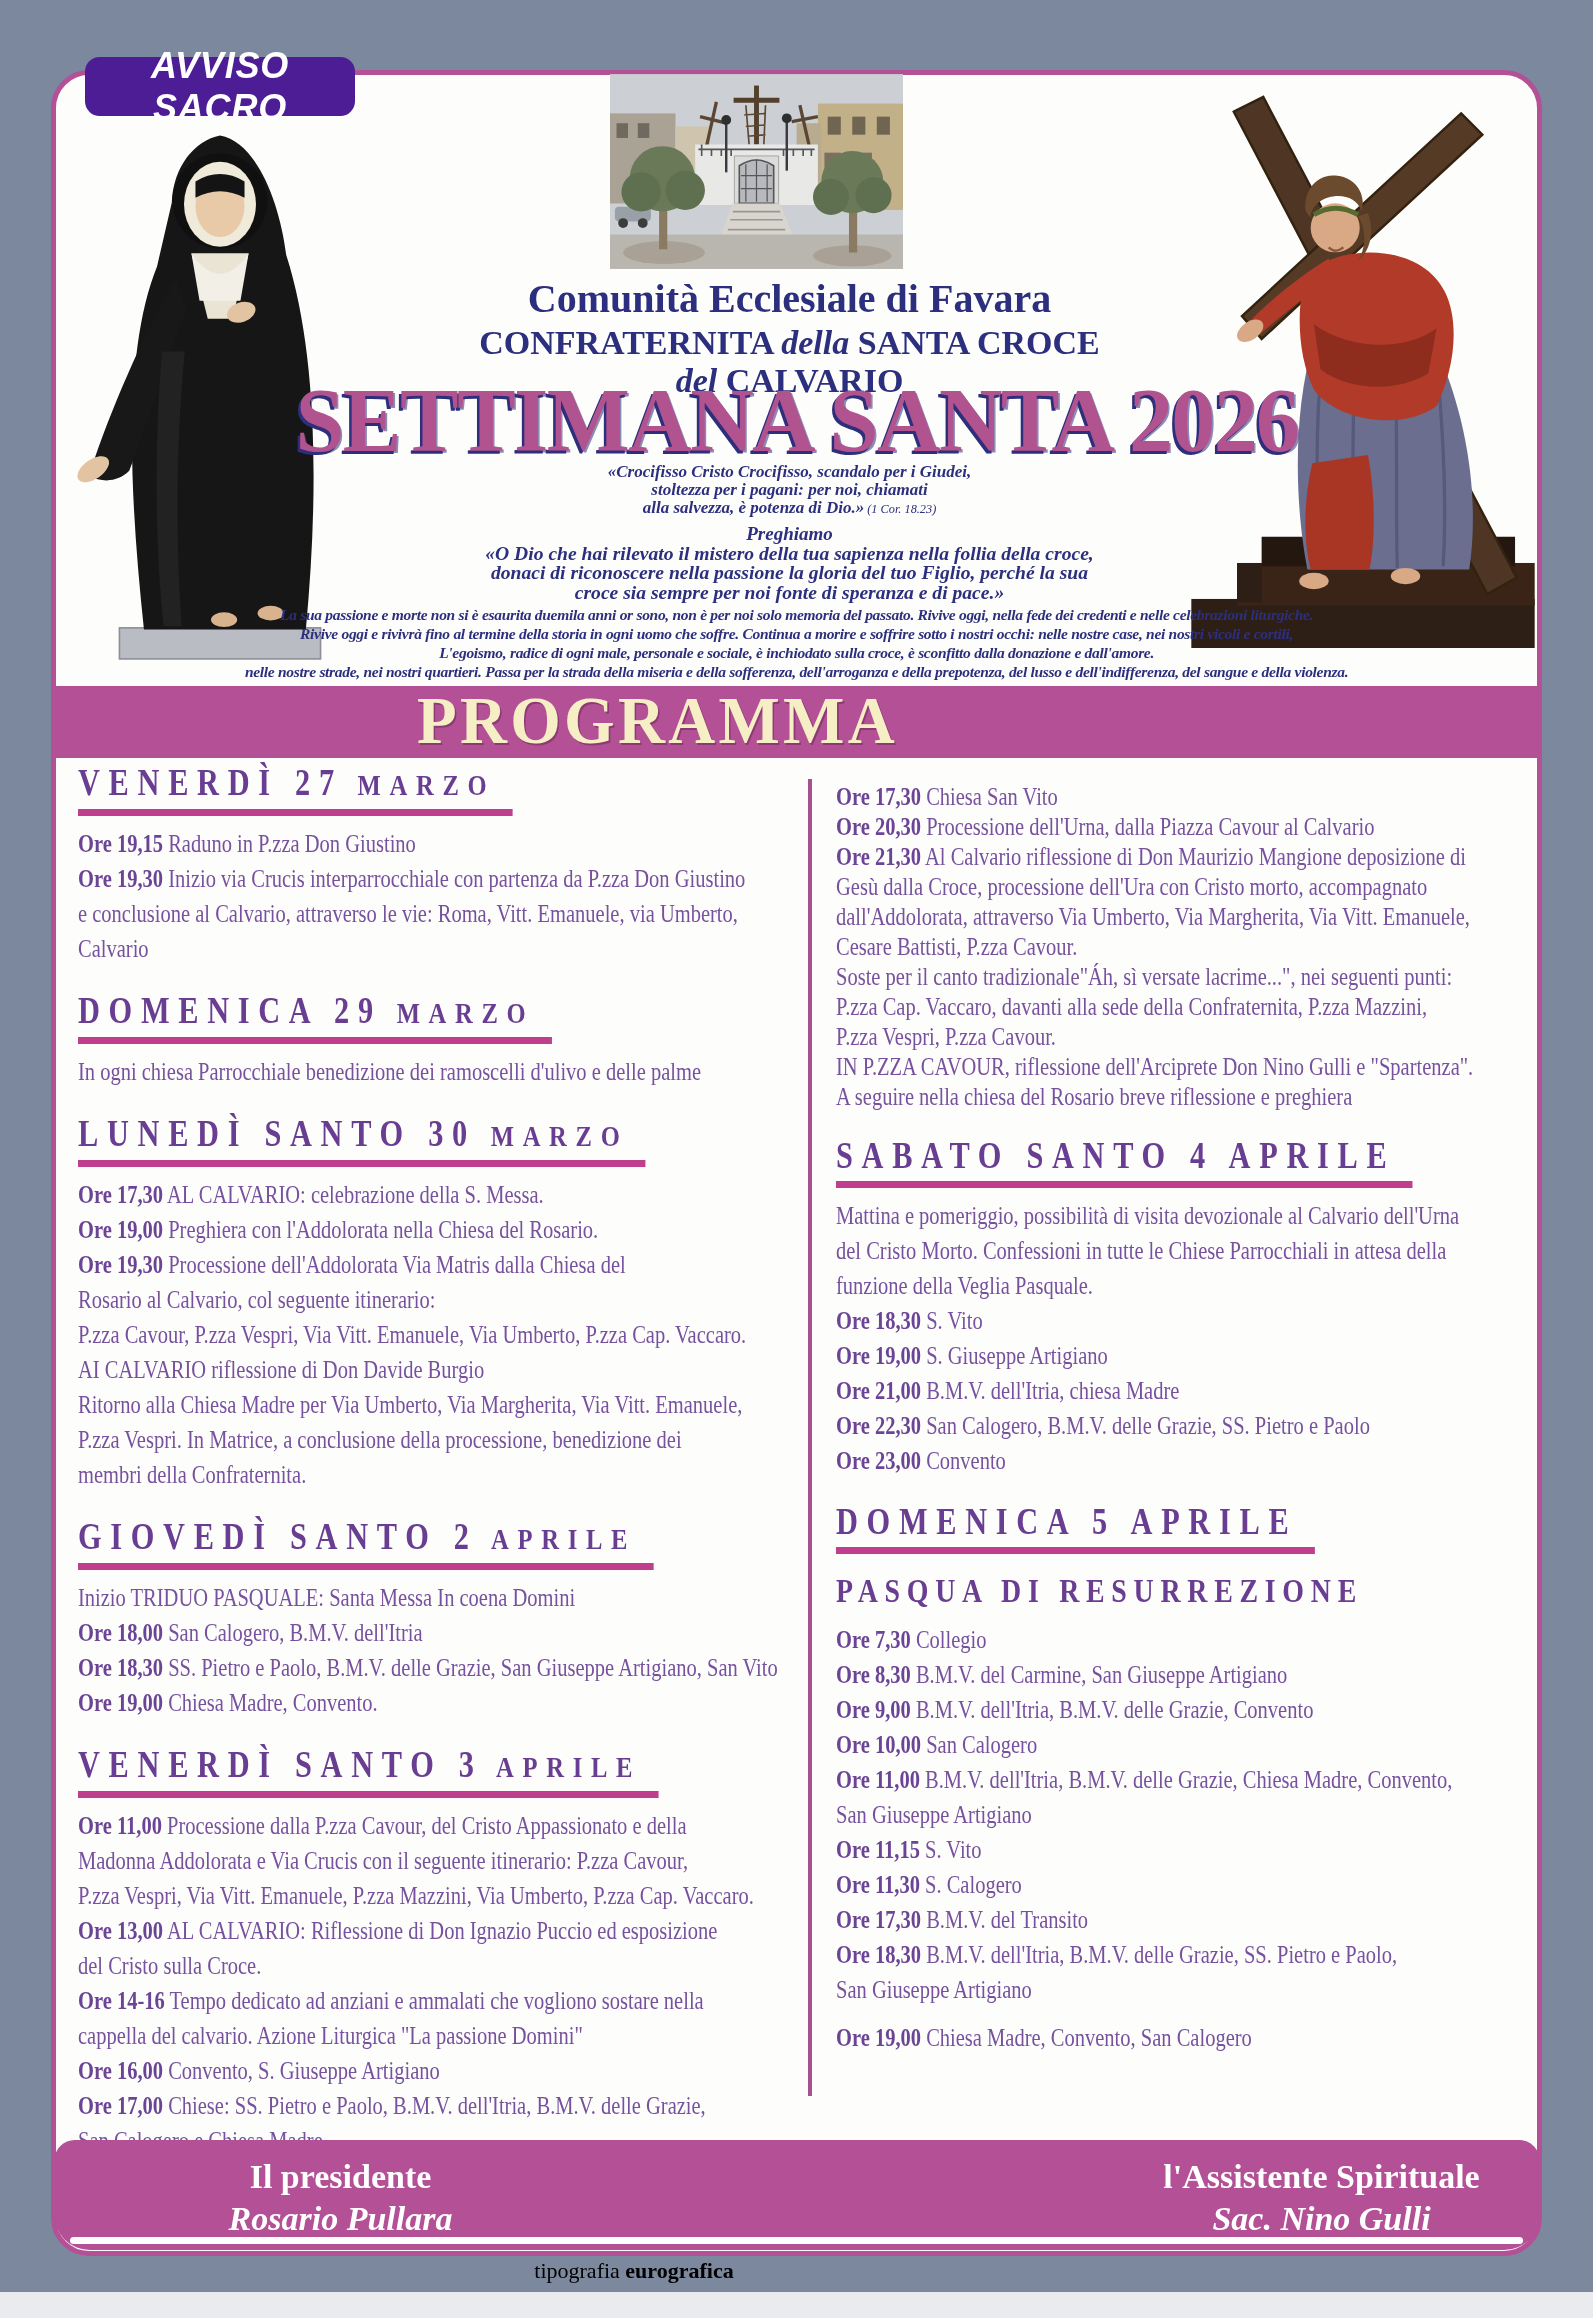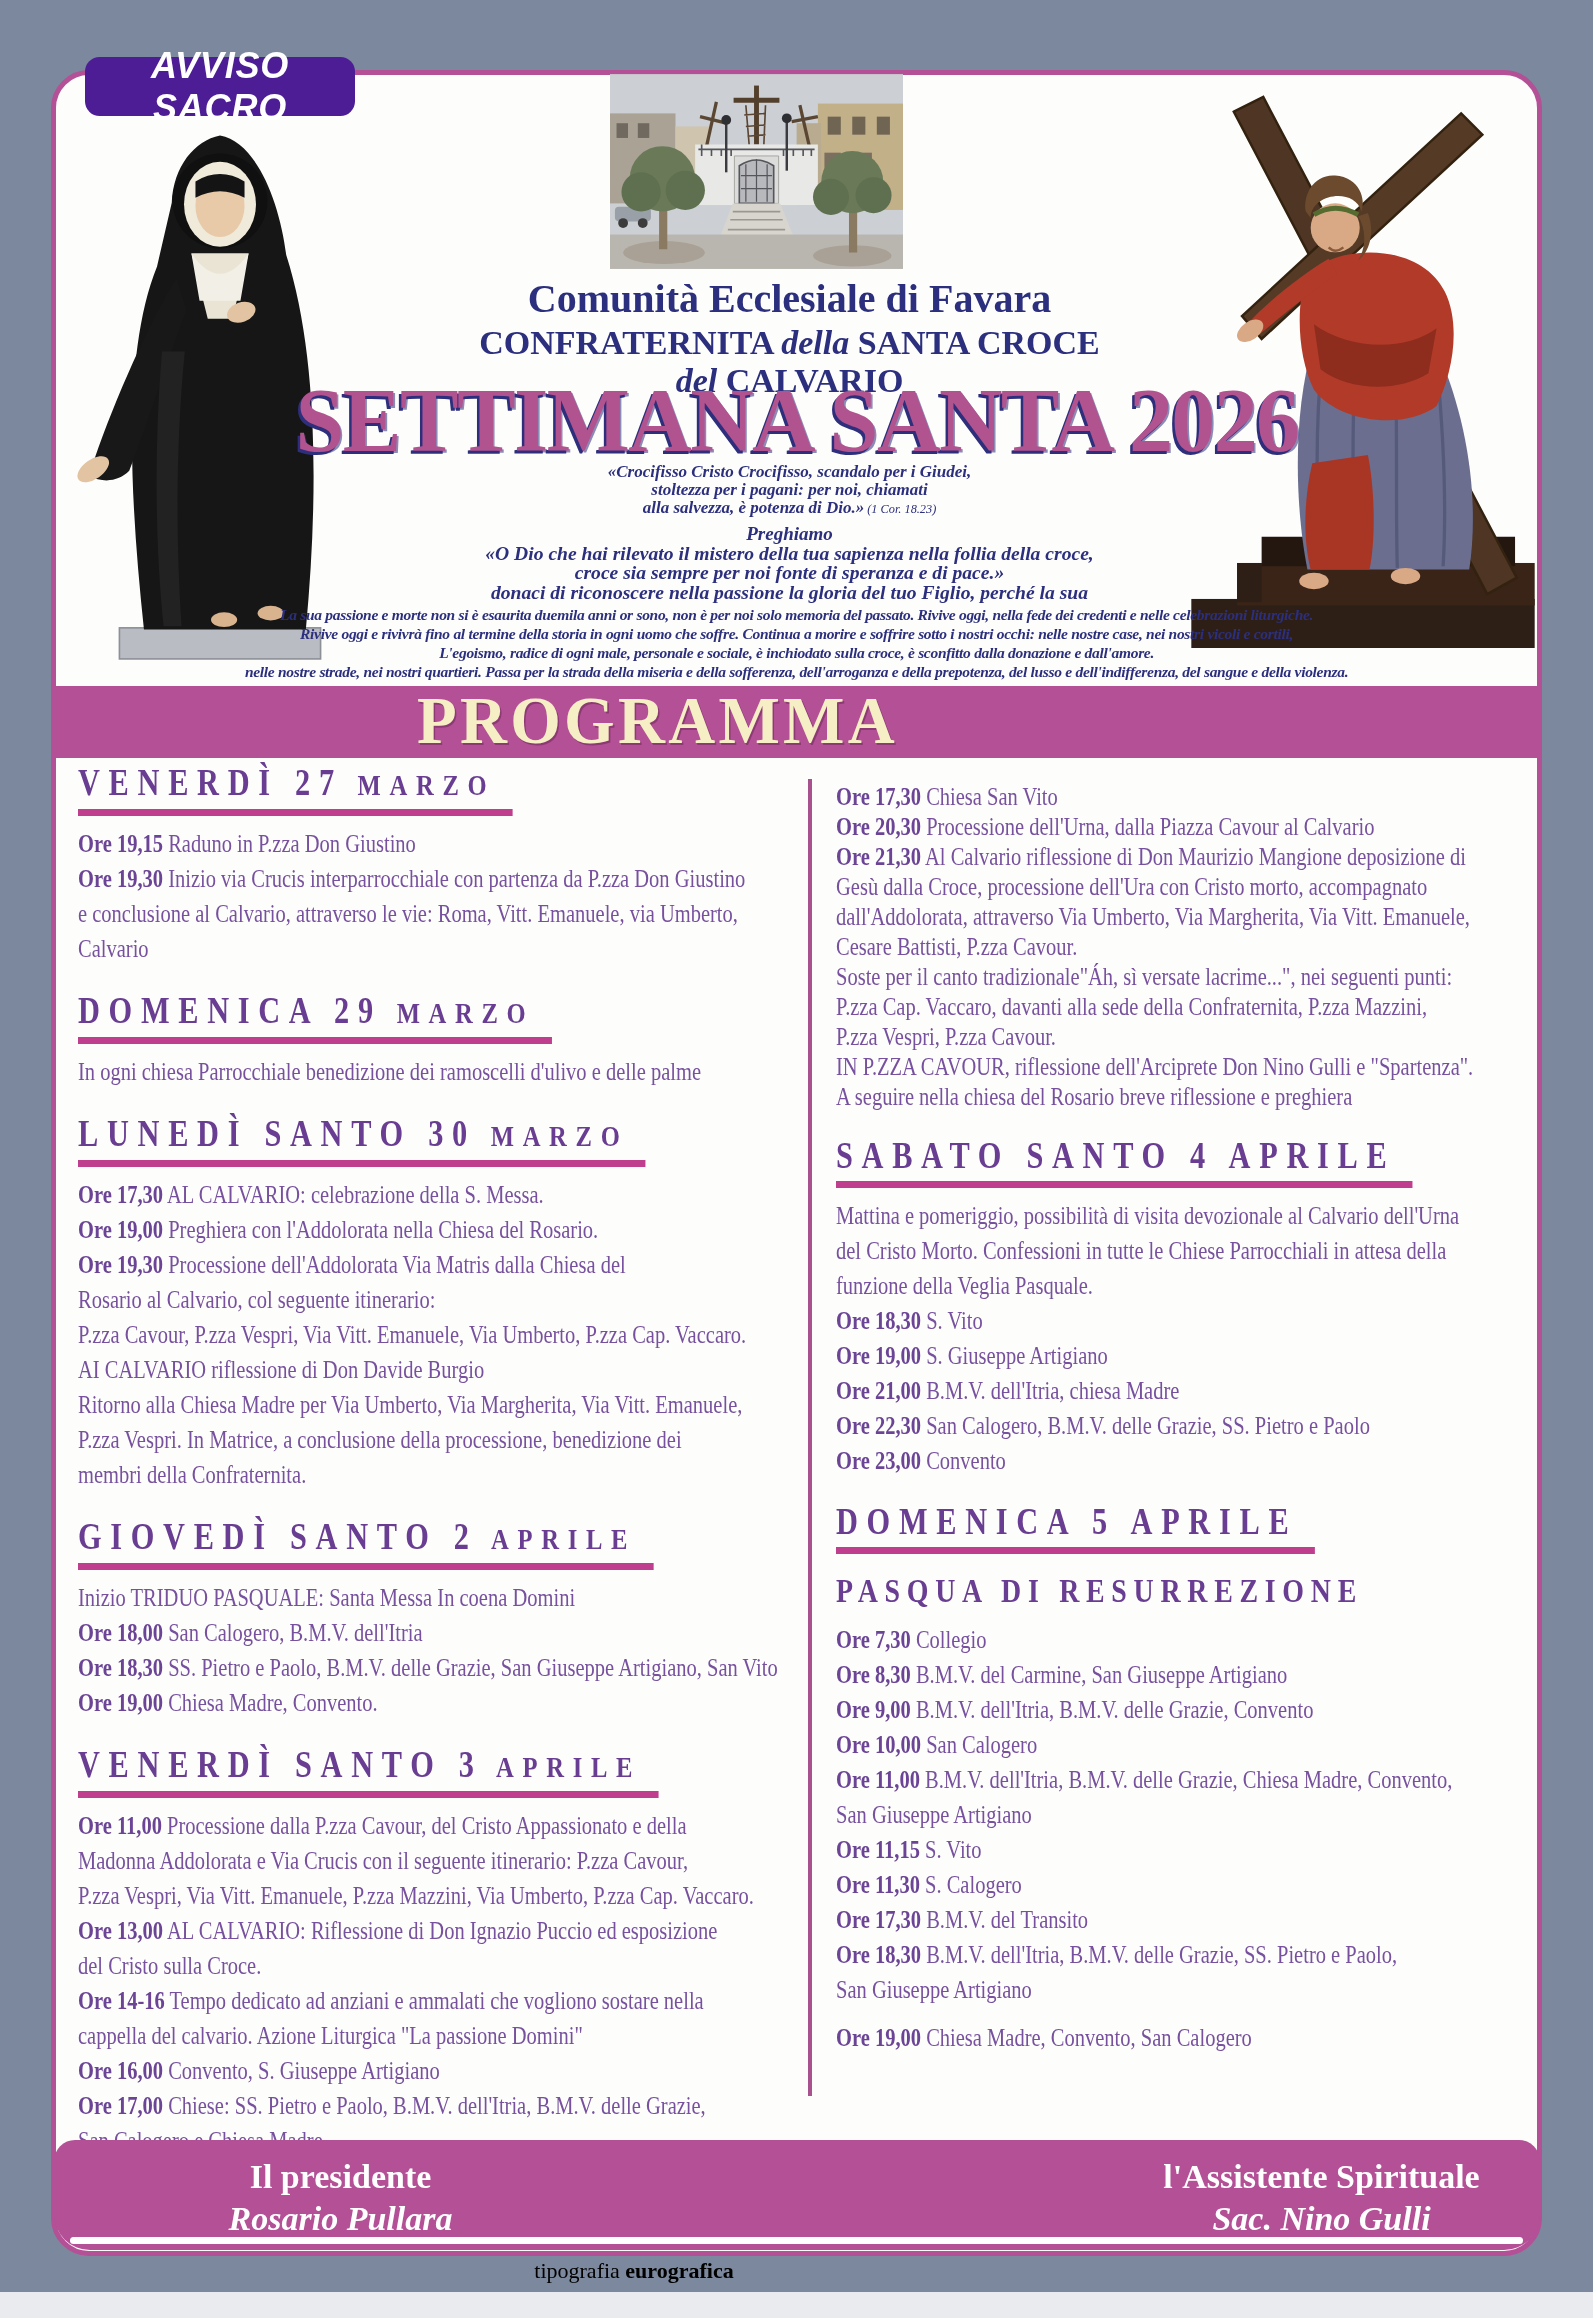--- a/index.html
+++ b/index.html
@@ -249,22 +249,22 @@
 
 <div class="intro">
   <div id="quote-lines">
       <div class="q-line">«Crocifisso Cristo Crocifisso, scandalo per i Giudei,</div>
       <div class="q-line">stoltezza per i pagani: per noi, chiamati</div>
       <div class="q-line">alla salvezza, è potenza di Dio.»<span class="q-ref"> (1 Cor. 18.23)</span></div>
     </div>
   <div class="q-pray">Preghiamo</div>
   <div id="prayer-lines" class="prayer">
       <div class="p-line">«O Dio che hai rilevato il mistero della tua sapienza nella follia della croce,</div>
+      <div class="p-line">donaci di riconoscere nella passione la gloria del tuo Figlio, perché  la sua</div>
       <div class="p-line">croce sia sempre per noi fonte di speranza e di pace.»</div>
-      <div class="p-line">donaci di riconoscere nella passione la gloria del tuo Figlio, perché  la sua</div>
     </div>
 </div>
 <div class="meditation" id="meditation-lines">
     <div class="m-line">La sua passione e morte non si è esaurita duemila anni or sono, non è per noi solo memoria del passato. Rivive oggi, nella fede dei credenti e nelle celebrazioni liturgiche.</div>
     <div class="m-line">Rivive oggi e rivivrà fino al termine della storia in ogni uomo che soffre. Continua a morire e soffrire sotto i nostri occhi: nelle nostre case, nei nostri vicoli e cortili,</div>
     <div class="m-line">L'egoismo, radice di ogni male, personale e sociale, è inchiodato sulla croce, è sconfitto  dalla donazione e dall'amore.</div>
     <div class="m-line">nelle nostre strade, nei nostri quartieri. Passa per la strada della miseria e della sofferenza, dell'arroganza e della prepotenza, del lusso e dell'indifferenza, del sangue e della violenza.</div>
   </div>
 
 <div class="prog-bar"></div>

